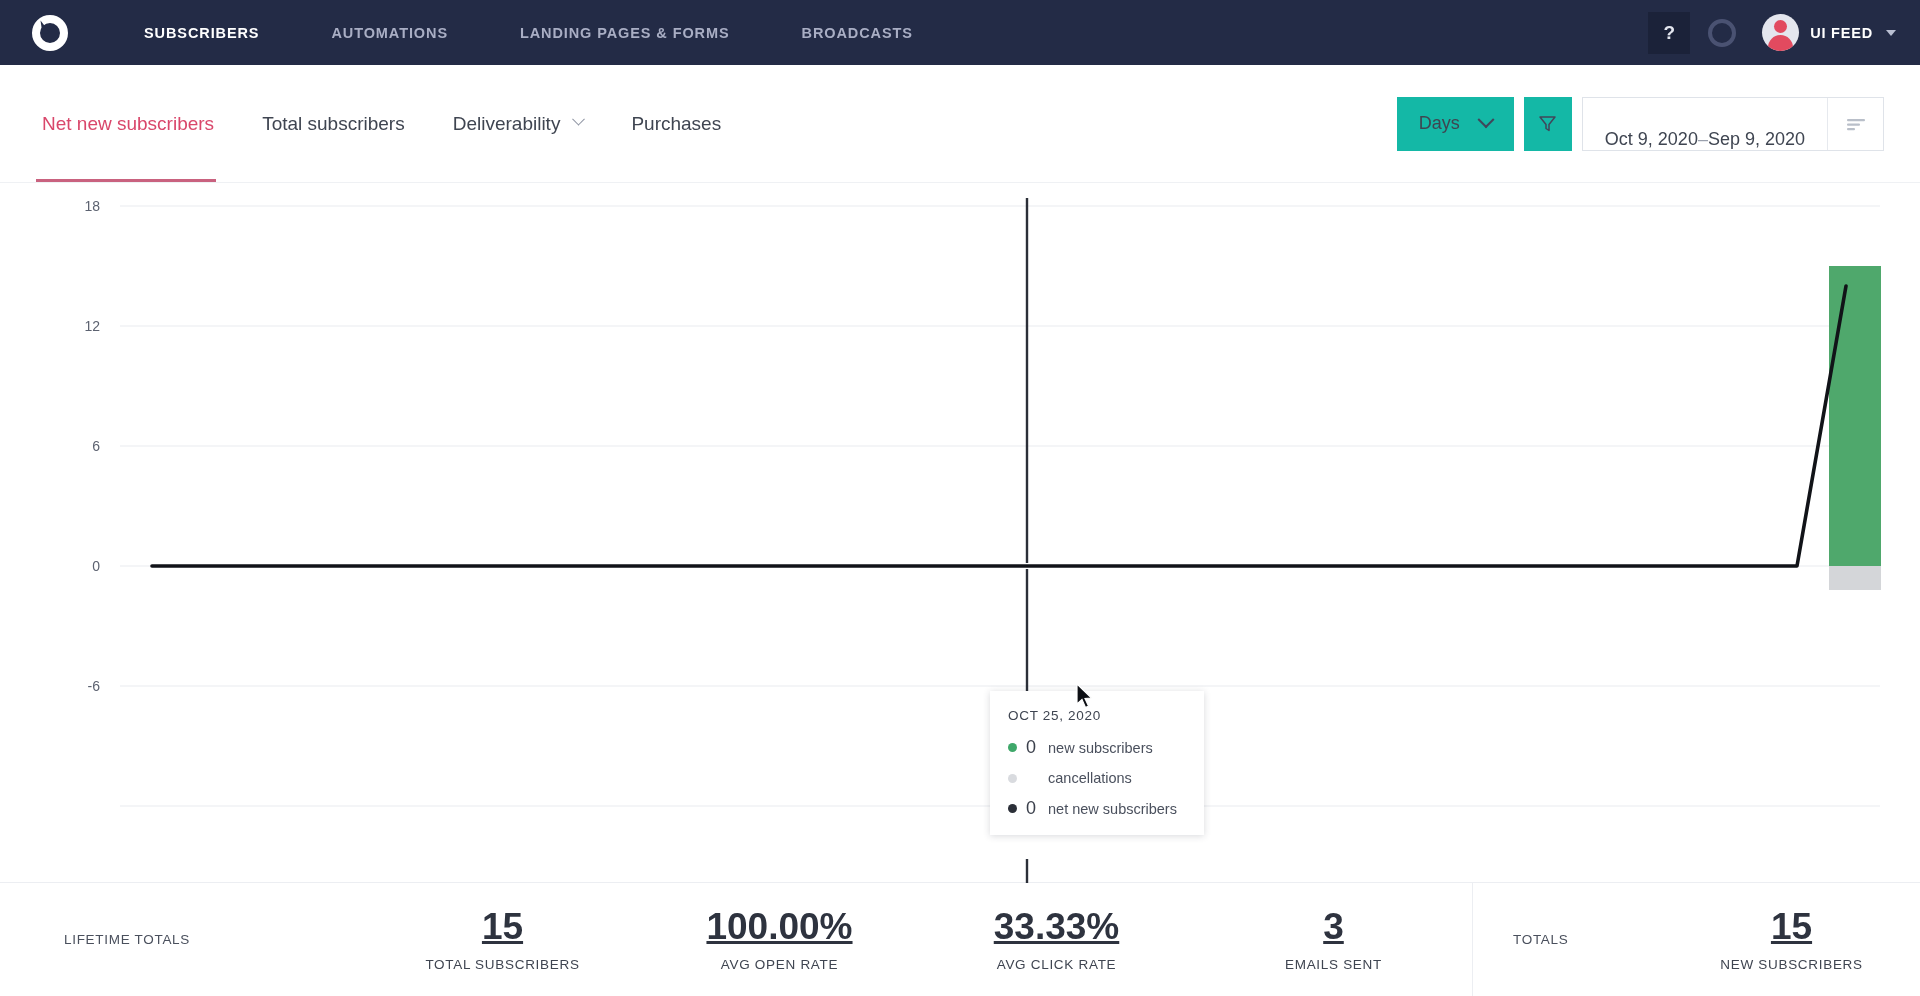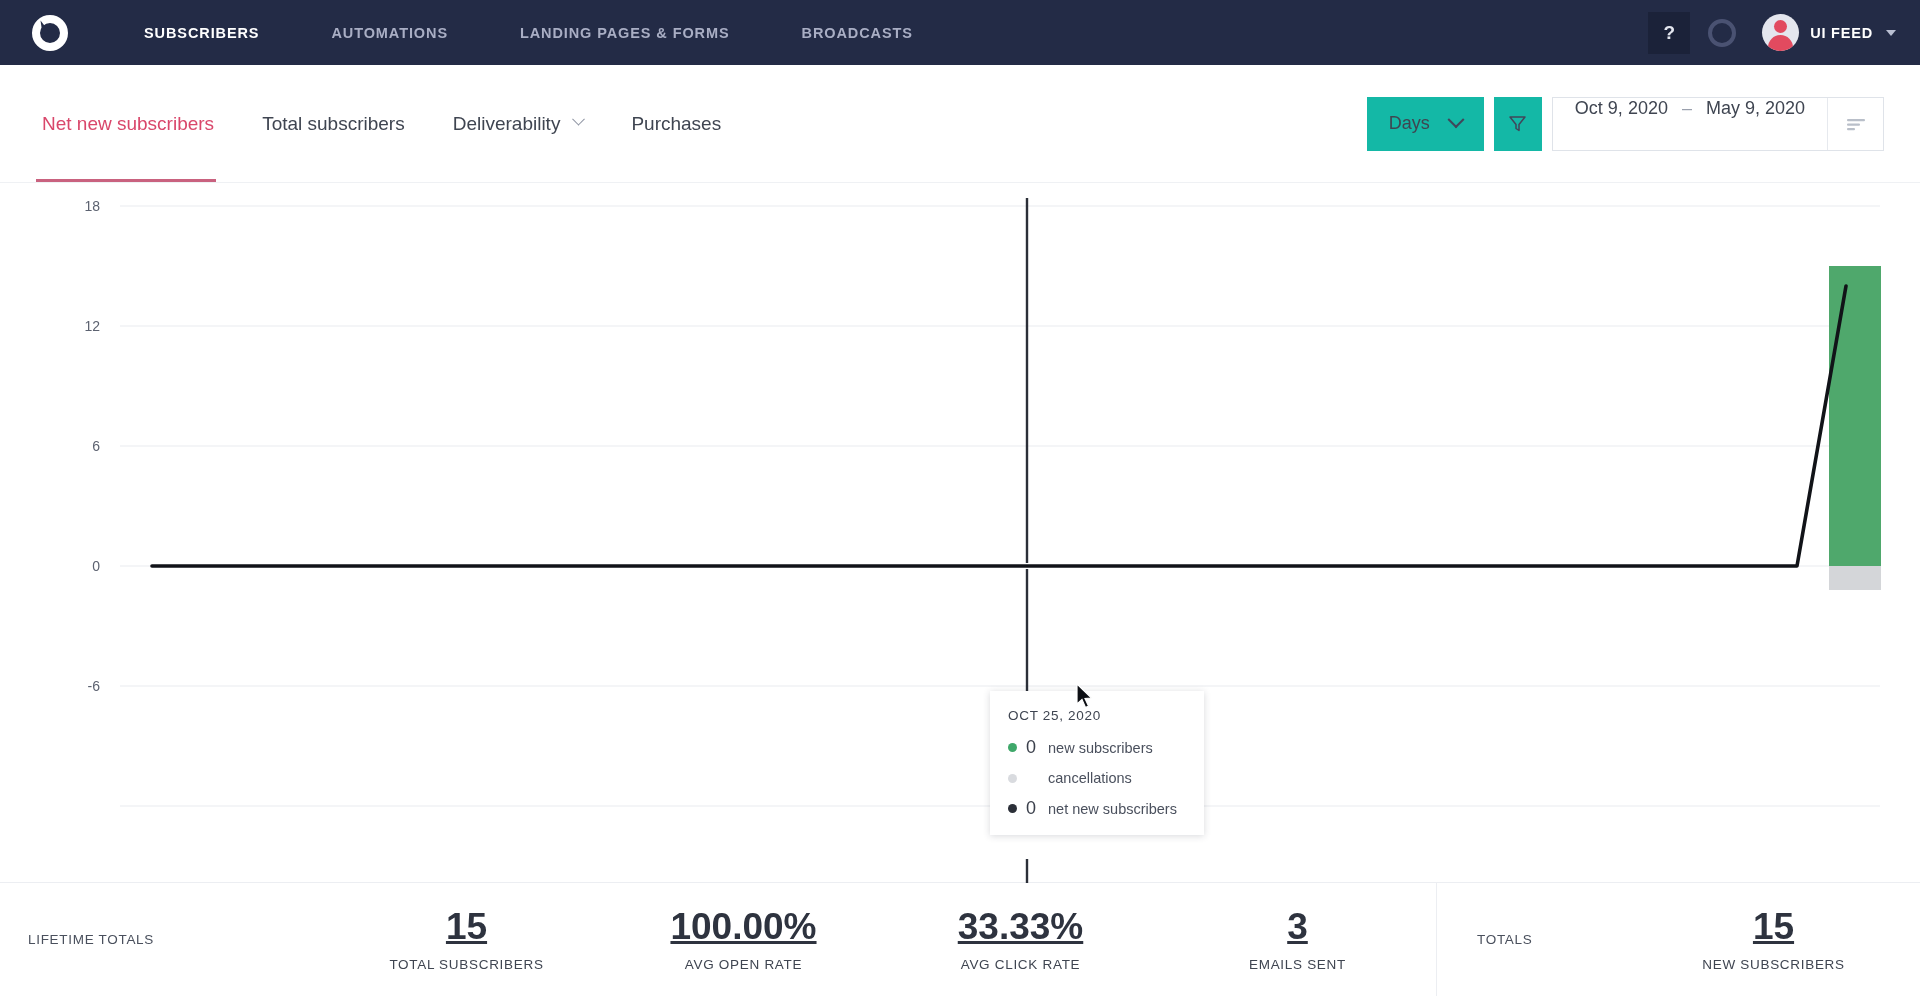--- a/index.html
+++ b/index.html
@@ -126,24 +126,24 @@
     transform: rotate(45deg) translate(-3px,-3px);
   }
   .filter-btn { width: 48px; }
   .daterange {
     height: 54px;
     border: 1px solid #dfe3e9;
     display: flex; align-items: stretch;
     background: #fff;
   }
   .daterange-text {
-    display: flex; align-items: flex-start;
+    display: flex; align-items: flex-end;
     padding: 0 22px;
     font-size: 18px; color: #3f4551;
-    gap: 14px; cursor: pointer; white-space: nowrap;
+    cursor: pointer; white-space: nowrap;
   }
   .dash-sep { color: #9aa0ad; }
   .list-btn {
     width: 56px;
     border-left: 1px solid #e6e9ee;
     display: flex; align-items: center; justify-content: center;
     cursor: pointer;
   }
 
   
@@ -195,20 +195,21 @@
 
   
   .cursor { position: absolute; left: 1075px; top: 500px; z-index: 9; }
 
   
   .stats {
     height: 114px;
     border-top: 1px solid #eceef2;
     display: flex;
     align-items: center;
+    padding-left: 36px;
   }
   .stats-left {
     display: flex; align-items: center;
     flex: 0 0 1437px;
     height: 100%;
     border-right: 1px solid #eceef2;
     padding-left: 28px;
   }
   .stats-right {
     display: flex; align-items: center;
@@ -292,21 +293,21 @@
     <div class="ctrl-btn filter-btn">
       <svg width="21" height="21" viewBox="0 0 21 21">
         <path d="M3 4 H18 L12 11.5 V17.5 L9 15.5 V11.5 Z" fill="none" stroke="#40465a" stroke-width="1.5" stroke-linejoin="round"></path>
       </svg>
     </div>
 
     <div class="daterange">
       <div class="daterange-text">
         <span>Oct 9, 2020</span>
         <span class="dash-sep">–</span>
-        <span>May 9, 2020</span>
+        <span>Sep 9, 2020</span>
       </div>
       <div class="list-btn">
         <svg width="22" height="16" viewBox="0 0 22 16">
           <rect x="2" y="3" width="18" height="2.2" rx="1" fill="#b9bfc9"></rect>
           <rect x="2" y="7.5" width="13" height="2.2" rx="1" fill="#b9bfc9"></rect>
           <rect x="2" y="12" width="8" height="2.2" rx="1" fill="#b9bfc9"></rect>
         </svg>
       </div>
     </div>
   </div>

